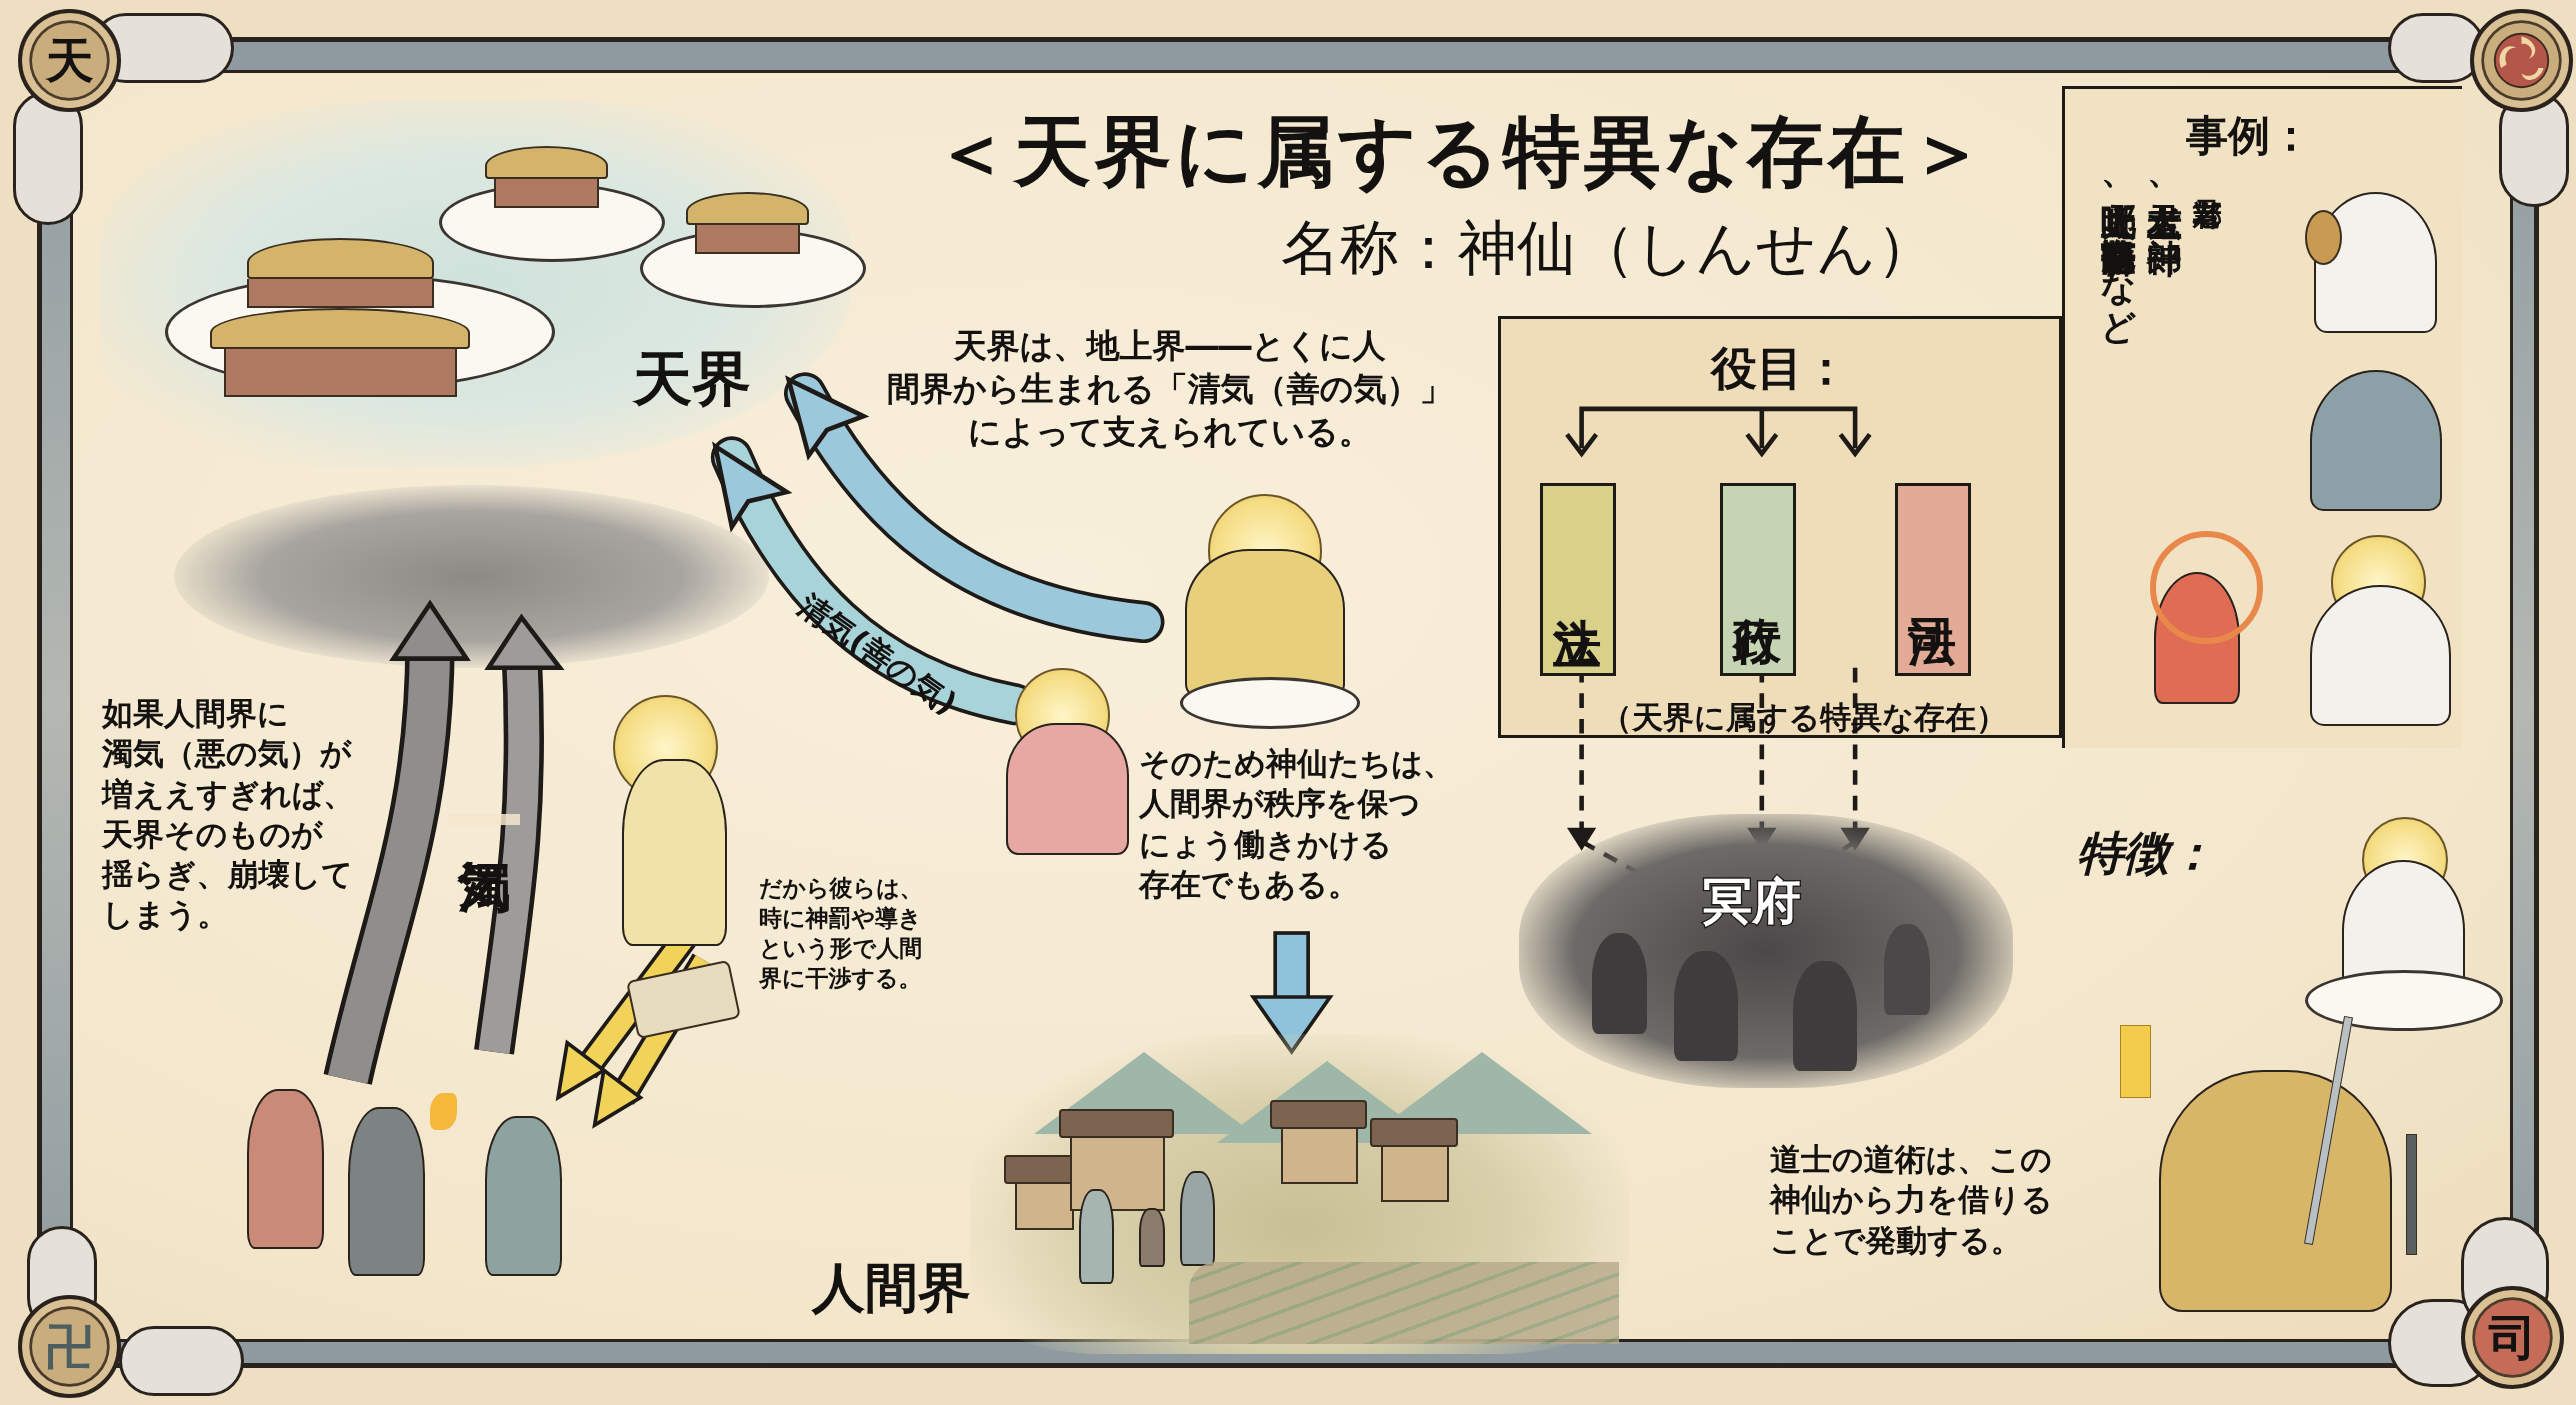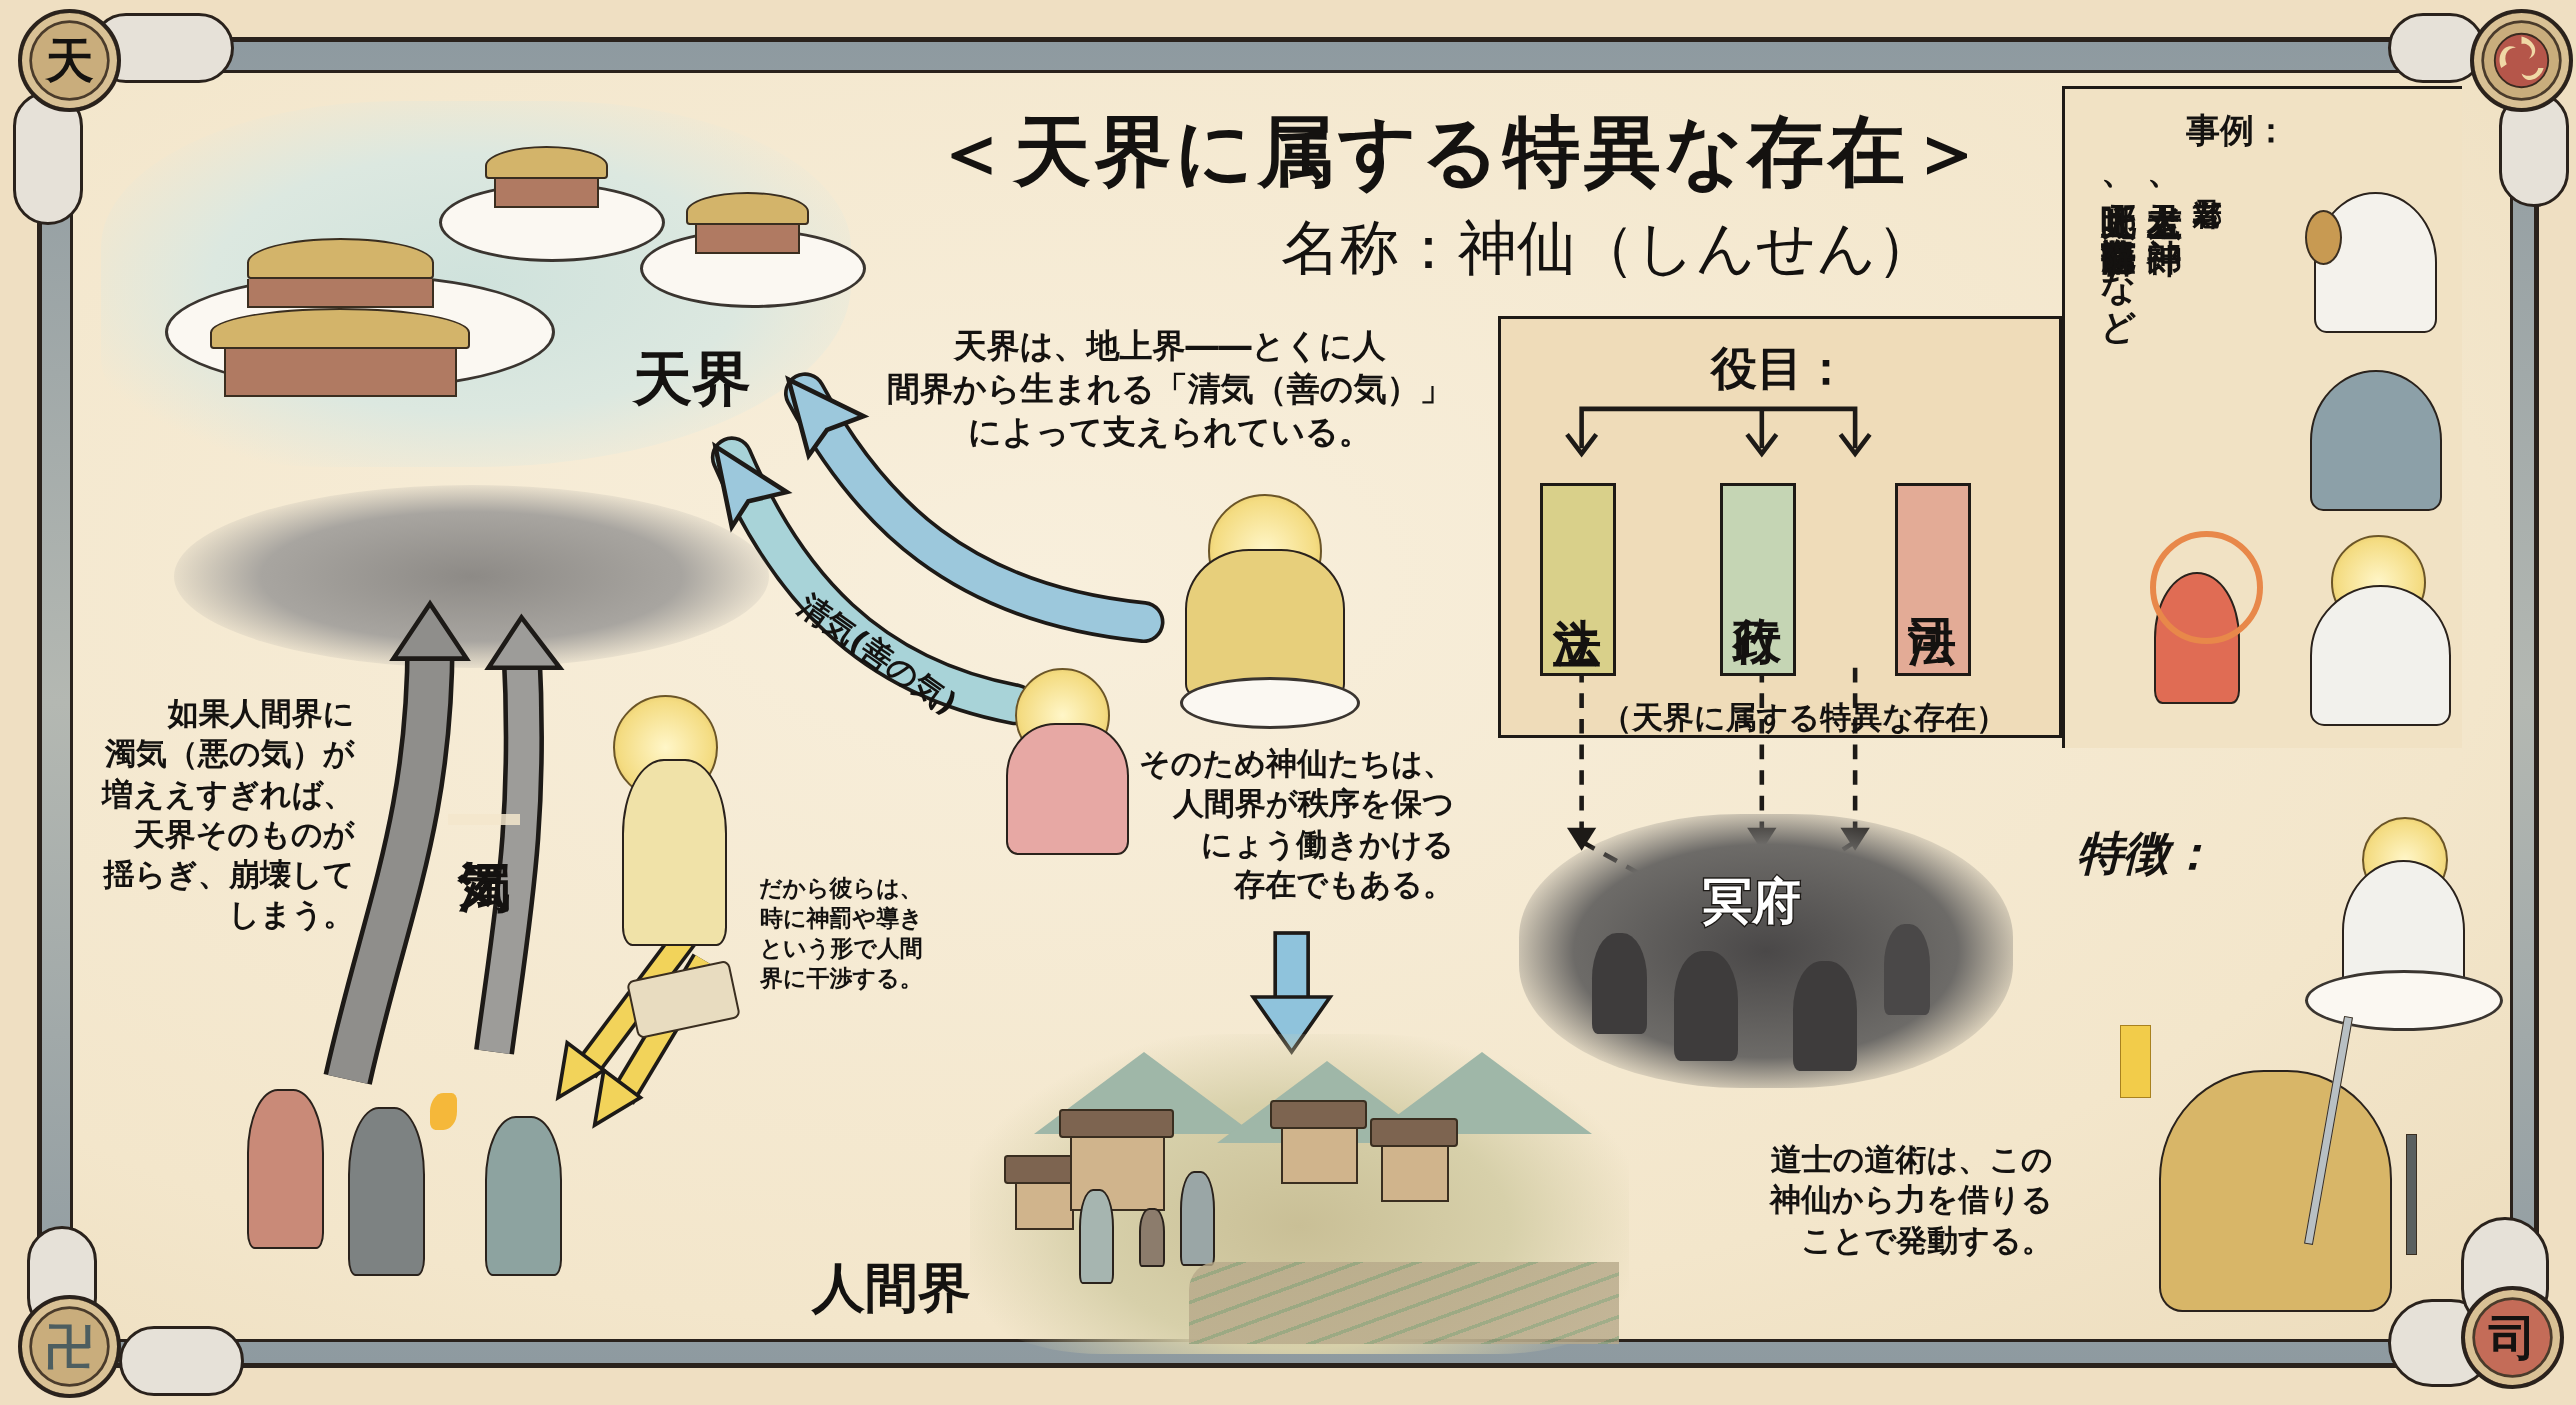--- a/index.html
+++ b/index.html
@@ -5,21 +5,21 @@
   html,body{margin:0;padding:0;}
   body{width:2576px;height:1405px;position:relative;overflow:hidden;background:#f3e6cc;font-family:"DejaVu Sans","Liberation Sans",sans-serif;color:#141210;}
   .frame-outer{position:absolute;left:0;top:0;width:2576px;height:1405px;background:#efdfc2;}
   .frame-band{position:absolute;left:37px;top:37px;right:37px;bottom:37px;border:5.5px solid #2a221c;background:linear-gradient(180deg,#8e9aa0,#b4b8b2 50%,#8e9aa0);}
   .paper{position:absolute;left:70px;top:70px;width:2437px;height:1266px;background:radial-gradient(ellipse at 40% 40%,#f8efdc 0%,#f3e6cb 70%,#ecdcbc 100%);border:3.7px solid #2a221c;}
   .corner{position:absolute;width:95px;height:95px;border-radius:50%;border:4.6px solid #2a221c;background:#c9ad7c;box-shadow:inset 0 0 0 7.3px #d9c195, inset 0 0 0 10px #4a3b2b;display:flex;align-items:center;justify-content:center;font-size:48px;font-weight:bold;z-index:5;}
   .cloud-deco{position:absolute;background:#e6e1d8;border:3.7px solid #2a221c;border-radius:55px;z-index:4;}
   .abs{position:absolute;}
   .title{left:933px;top:101px;font-size:77px;font-weight:bold;letter-spacing:3.7px;white-space:nowrap;}
   .subtitle{left:1281px;top:209px;font-size:59px;font-weight:normal;white-space:nowrap;}
-  .jp{font-weight:bold;line-height:1.3;white-space:pre;text-align:right;}
+  .jp{font-weight:bold;line-height:1.3;white-space:pre;}
   .heaven-sky{left:101px;top:101px;width:750px;height:366px;border-radius:40% 40% 50% 30%;background:radial-gradient(ellipse at 50% 50%,#cfe2dc 0%,#dce8e0 50%,rgba(243,230,203,0) 80%);}
   .palace{position:absolute;}
   .roof{background:#d3b46a;border:2.7px solid #3a2e20;border-radius:50% 50% 3.7px 3.7px / 60% 60% 3.7px 3.7px;}
   .wall{background:#b07a62;border:2.7px solid #3a2e20;border-top:none;}
   .cloud{position:absolute;background:#fbf8f2;border:3.7px solid #3a3530;border-radius:50%;}
   .dark-cloud{left:174px;top:485px;width:595px;height:183px;border-radius:50%;background:radial-gradient(ellipse at 50% 50%,#8d8a86 0%,#a8a5a0 50%,rgba(243,230,203,0) 75%);}
   .box{position:absolute;border:3.7px solid #1e1a16;}
   .role{position:absolute;width:70px;height:187px;border:3.7px solid #1e1a16;display:flex;flex-direction:column;align-items:center;justify-content:center;font-size:48px;font-weight:bold;line-height:1.25;}
   .underworld{left:1519px;top:814px;width:494px;height:274px;border-radius:45%;background:radial-gradient(ellipse at 50% 50%,#4a4848 0%,#6d6b68 55%,rgba(243,230,203,0) 78%);}
   .figure{position:absolute;border-radius:50%;}
@@ -204,21 +204,21 @@
 <div class="abs" style="left:1601px;top:697px;font-size:31px;font-weight:bold;white-space:nowrap;">（天界に属する特異な存在）</div>
 
 <div class="abs underworld"></div>
 <div class="figure" style="left:1592px;top:933px;width:55px;height:101px;background:#3e3c3c;border-radius:45% 45% 10% 10%;"></div>
 <div class="figure" style="left:1674px;top:951px;width:64px;height:110px;background:#3e3c3c;border-radius:45% 45% 10% 10%;"></div>
 <div class="figure" style="left:1793px;top:961px;width:64px;height:110px;background:#3e3c3c;border-radius:45% 45% 10% 10%;"></div>
 <div class="figure" style="left:1884px;top:924px;width:46px;height:91px;background:#4a4848;border-radius:45% 45% 10% 10%;"></div>
 <div class="abs" style="left:1703px;top:869px;font-size:49px;font-weight:bold;color:#fff;-webkit-text-stroke:2.7px #1d1a17;paint-order:stroke fill;">冥府</div>
 
 <div class="box" style="left:2062px;top:86px;width:397px;height:659px;background:#f1e2c4;border-width:3.7px 0 0 3.7px;"></div>
-<div class="abs" style="left:2186px;top:108px;font-size:34px;font-weight:bold;">事例：</div>
+<div class="abs" style="left:2186px;top:108px;font-size:42px;font-weight:bold;">事例：</div>
 <div class="abs vert" style="left:2188px;top:176px;font-size:29px;">鄴老君</div>
 <div class="abs vert" style="left:2141px;top:176px;font-size:35px;">太上老君、二郎神、</div>
 <div class="abs vert" style="left:2095px;top:176px;font-size:35px;">太上哪吒、南海観音菩薩　など</div>
 <div class="person" style="left:2314px;top:192px;width:119px;height:137px;background:#f4f2ec;border-radius:50% 50% 10% 10%;"></div>
 <div class="abs" style="left:2305px;top:210px;width:33px;height:51px;background:#c89a52;border:2.7px solid #3a2e20;border-radius:50%;"></div>
 <div class="person" style="left:2310px;top:370px;width:128px;height:137px;background:#8ca0a8;border-radius:50% 50% 10% 10%;"></div>
 <div class="person" style="left:2154px;top:572px;width:82px;height:128px;background:#e06c54;border-radius:50% 50% 10% 10%;"></div>
 <div class="abs" style="left:2150px;top:531px;width:101px;height:101px;border:6.4px solid #e8884a;border-radius:50%;"></div>
 <div class="halo" style="left:2331px;top:535px;width:91px;height:91px;"></div>
 <div class="person" style="left:2310px;top:585px;width:137px;height:137px;background:#f2f1ec;border-radius:50% 50% 10% 10%;"></div>

